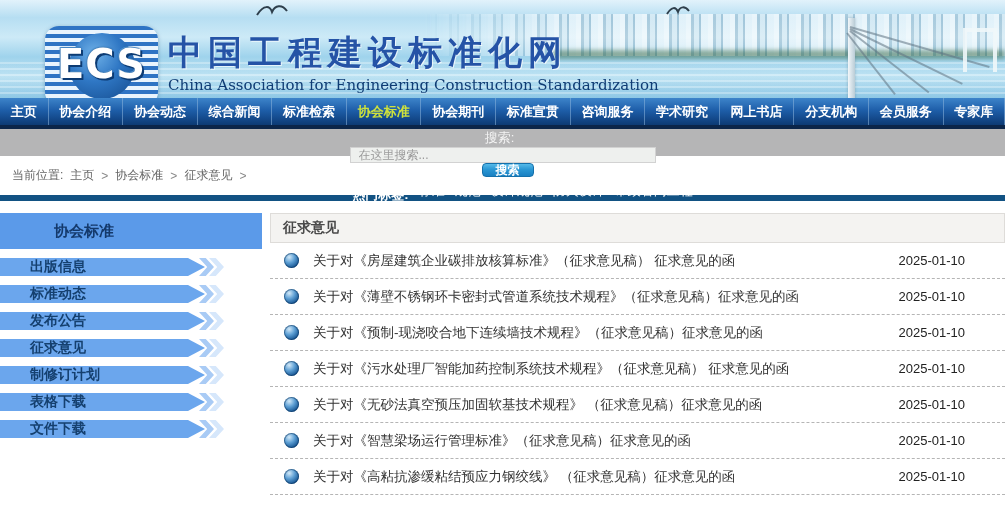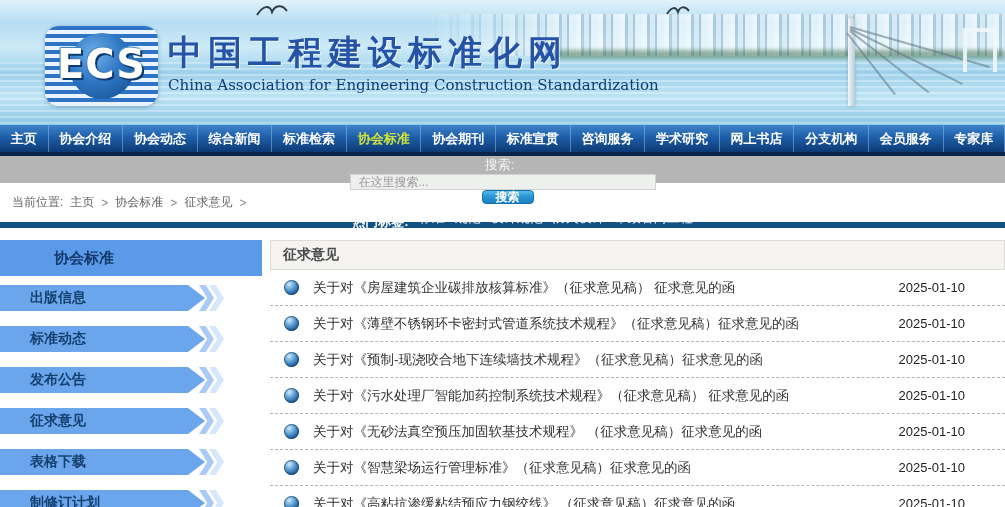--- a/index.html
+++ b/index.html
@@ -1,20 +1,20 @@
 <!DOCTYPE html>
 <html><head>
 <meta charset="utf-8">
 <style>
   * { margin:0; padding:0; box-sizing:border-box; }
   html,body { width:1005px; height:507px; overflow:hidden; background:#fff;
               font-family:"Liberation Sans", sans-serif; }
 
   
-  .site-header { position:relative; height:125px; overflow:hidden;
+  .site-header { position:relative; height:98px; overflow:hidden;
     background:linear-gradient(180deg,#e2f2fb 0%,#b6def2 18%,#cdeaf7 38%,#9fd3ec 58%,#c2e6f5 78%,#8ec8e6 100%); }
   .skyline { position:absolute; top:14px; right:0; width:58%; height:42px; opacity:.8;
     background:repeating-linear-gradient(90deg, rgba(255,255,255,.85) 0 5px, rgba(150,178,196,.55) 5px 8px,
       rgba(228,240,246,.8) 8px 13px, rgba(130,162,184,.5) 13px 15px, rgba(244,250,253,.85) 15px 22px);
     -webkit-mask-image:linear-gradient(90deg,transparent 0,#000 25%);
             mask-image:linear-gradient(90deg,transparent 0,#000 25%); }
   .treeline { position:absolute; top:50px; right:0; width:45%; height:9px;
     background:rgba(55,105,70,.5); filter:blur(2px); }
   .water-sheen { position:absolute; left:0; right:0; top:62px; bottom:0; opacity:.35;
     background:repeating-linear-gradient(180deg, rgba(255,255,255,.8) 0 2px, rgba(140,190,220,.25) 2px 6px); }
@@ -76,21 +76,21 @@
   .crumb-sep { color:#888; }
   .divider-bar { height:6px; background:#125283; }
 
   
   .page-body { display:flex; align-items:flex-start; padding-top:12px; background:#fff; }
 
   
   .sidebar { width:262px; flex:0 0 262px; }
   .side-title { height:36px; background:#5b9ae9; display:flex; align-items:center;
     padding-left:54px; font-size:15px; font-weight:bold; color:#14396b; margin-bottom:9px; }
-  .side-item { display:flex; align-items:stretch; height:26px; margin-bottom:15px; cursor:pointer; }
+  .side-item { display:flex; align-items:stretch; height:18px; margin-bottom:9px; cursor:pointer; }
   .side-item .bar { width:188px; background:#6ba6ed; display:flex; align-items:center;
     padding-left:30px; font-size:14px; font-weight:bold; color:#15406f; }
   .side-item .head { width:17px; background:#6ba6ed;
     clip-path:polygon(0 0, 0 100%, 100% 50%); }
   .side-item .chev1 { width:15px; background:#a9cbf5; margin-left:-6px;
     clip-path:polygon(0 0, 45% 0, 100% 50%, 45% 100%, 0 100%, 55% 50%); }
   .side-item .chev2 { width:15px; background:#d6e7fb; margin-left:-5px;
     clip-path:polygon(0 0, 45% 0, 100% 50%, 45% 100%, 0 100%, 55% 50%); }
 
   
@@ -226,28 +226,28 @@
         </div>
 
         <div class="side-item">
           <div class="bar">征求意见</div>
           <div class="head"></div>
           <div class="chev1"></div>
           <div class="chev2"></div>
         </div>
 
         <div class="side-item">
+          <div class="bar">制修订计划</div>
+          <div class="head"></div>
+          <div class="chev1"></div>
+          <div class="chev2"></div>
+        </div>
+
+        <div class="side-item">
           <div class="bar">表格下载</div>
-          <div class="head"></div>
-          <div class="chev1"></div>
-          <div class="chev2"></div>
-        </div>
-
-        <div class="side-item">
-          <div class="bar">制修订计划</div>
           <div class="head"></div>
           <div class="chev1"></div>
           <div class="chev2"></div>
         </div>
 
         <div class="side-item">
           <div class="bar">文件下载</div>
           <div class="head"></div>
           <div class="chev1"></div>
           <div class="chev2"></div>

